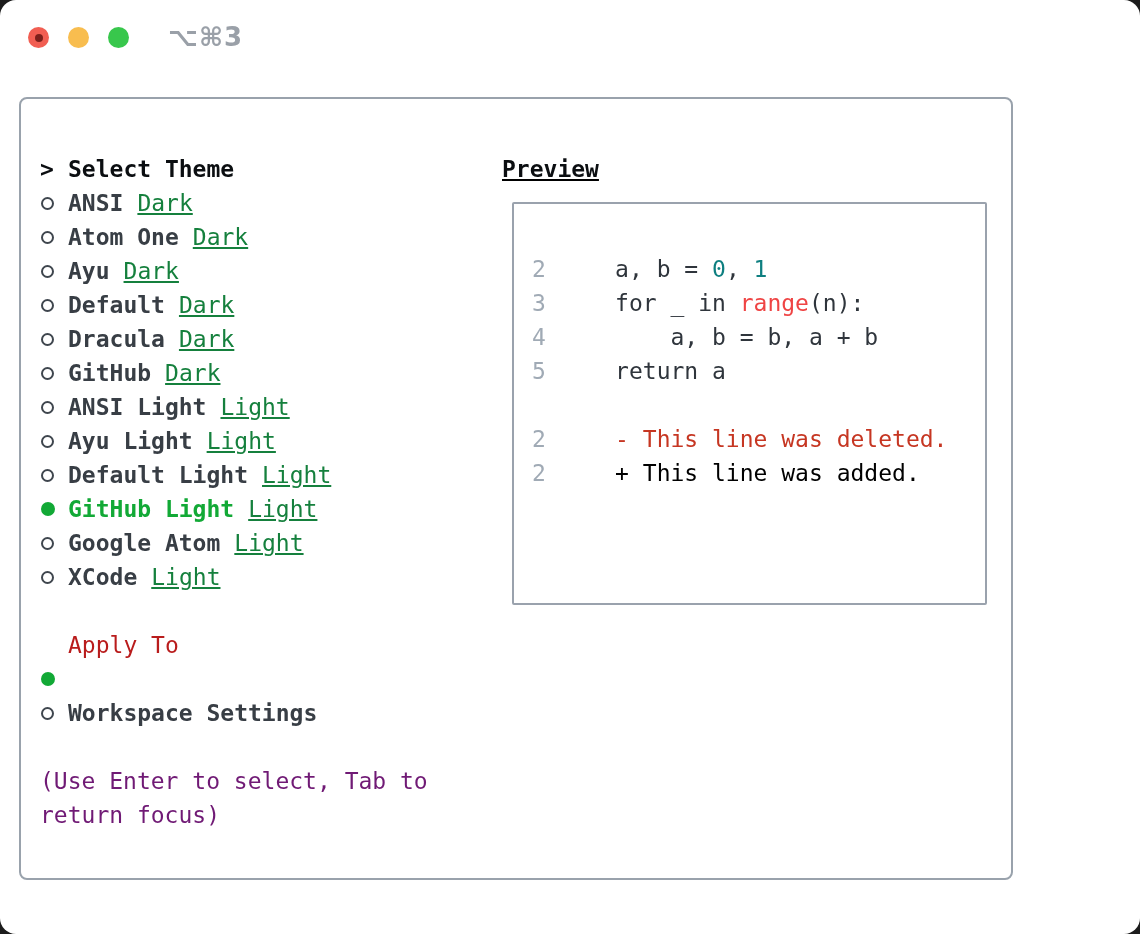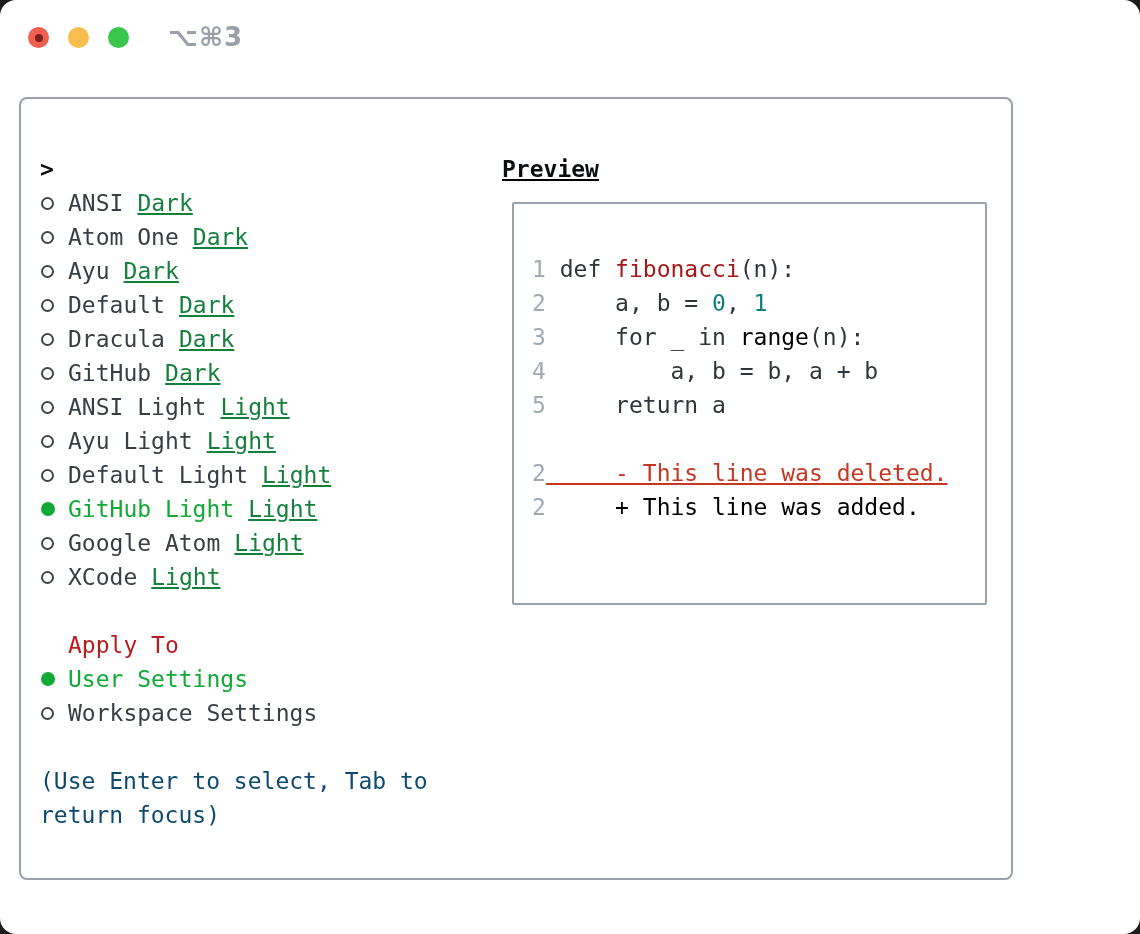--- a/index.html
+++ b/index.html
@@ -42,45 +42,45 @@
   }
   .marker{
     width:28px;flex:0 0 28px;display:flex;align-items:center;
     color:#0b0e11;font-weight:bold;
   }
   .circle{
     width:13px;height:13px;border-radius:50%;
     border:2px solid #3f464e;box-sizing:border-box;margin-left:1px;
   }
   .selected .circle{background:#12a936;border-color:#12a936;width:14px;height:14px;}
-  .name{color:#383e45;}
+  .name{color:#383e45;font-weight:bold;}
   .selected .name{color:#12a936;}
   .variant{color:#15803d;margin-left:14px;text-decoration:underline;}
   .hdr{color:#0b0e11;font-weight:bold;}
   .subhdr{color:#b91c1c;}
-  .hint{color:#0c4a6e;}
+  .hint{color:#701a75;}
   
   .left-col{position:absolute;left:19px;top:53px;width:450px;}
   .spacer-row{height:34px;}
   
   .preview-title{position:absolute;left:481px;top:53px;text-decoration:underline;}
   .preview-box{
     position:absolute;left:491px;top:103px;width:475px;height:403px;
     border:2px solid #9aa2ad;border-radius:2px;background:#fff;
     box-sizing:border-box;overflow:hidden;
   }
   .codewrap{position:absolute;left:18px;top:48px;right:6px;}
   .cline{height:34px;line-height:34px;font-size:23px;white-space:pre;}
   .lnum{color:#a0aab5;}
   .plain{color:#2f353c;}
   .func{color:#a31919;}
   .num{color:#0e7f80;}
-  .builtin{color:#000000;}
+  .builtin{color:#ef4444;}
   .ctx{color:#8e959d;}
-  .del{color:#c63622;text-decoration:underline;}
+  .del{color:#c63622;}
   .add{color:#000000;}
 </style>
 </head>
 <body>
 
 <div class="window">
 
   <div class="titlebar">
     <div class="lights">
       <div class="light light-red" style="background:#f15e52">
@@ -90,21 +90,21 @@
       <div class="light" style="background:#38c74c"></div>
     </div>
     <div class="shortcut">⌥⌘3</div>
   </div>
 
   <div class="panel">
 
     <div class="left-col">
 
       <div class="row">
-        <span class="marker hdr">&gt;</span>
+        <span class="marker hdr">&gt;</span><span class="hdr">Select Theme</span>
       </div>
 
       <div class="row">
         <span class="marker"><span class="circle"></span></span><span class="name">ANSI</span><span class="variant">Dark</span>
       </div>
       <div class="row">
         <span class="marker"><span class="circle"></span></span><span class="name">Atom One</span><span class="variant">Dark</span>
       </div>
       <div class="row">
         <span class="marker"><span class="circle"></span></span><span class="name">Ayu</span><span class="variant">Dark</span>
@@ -136,40 +136,39 @@
       <div class="row">
         <span class="marker"><span class="circle"></span></span><span class="name">XCode</span><span class="variant">Light</span>
       </div>
 
       <div class="spacer-row"></div>
 
       <div class="row">
         <span class="marker"></span><span class="subhdr">Apply To</span>
       </div>
       <div class="row selected">
-        <span class="marker"><span class="circle"></span></span><span class="name">User Settings</span>
+        <span class="marker"><span class="circle"></span></span>
       </div>
       <div class="row">
         <span class="marker"><span class="circle"></span></span><span class="name">Workspace Settings</span>
       </div>
 
       <div class="spacer-row"></div>
 
       <div class="row hint">(Use Enter to select, Tab to</div>
       <div class="row hint">return focus)</div>
     </div>
 
     <div class="row preview-title">
       <span class="hdr">Preview</span>
     </div>
 
     <div class="preview-box">
       <div class="codewrap">
 
-        <div class="cline"><span class="lnum">1</span><span class="plain"> def </span><span class="func">fibonacci</span><span class="plain">(n):</span></div>
 
         <div class="cline"><span class="lnum">2</span><span class="plain">     a, b = </span><span class="num">0</span><span class="plain">, </span><span class="num">1</span></div>
 
         <div class="cline"><span class="lnum">3</span><span class="plain">     for _ in </span><span class="builtin">range</span><span class="plain">(n):</span></div>
 
         <div class="cline"><span class="lnum">4</span><span class="plain">         a, b = b, a + b</span></div>
 
         <div class="cline"><span class="lnum">5</span><span class="plain">     return a</span></div>
 
         <div class="cline"></div>

